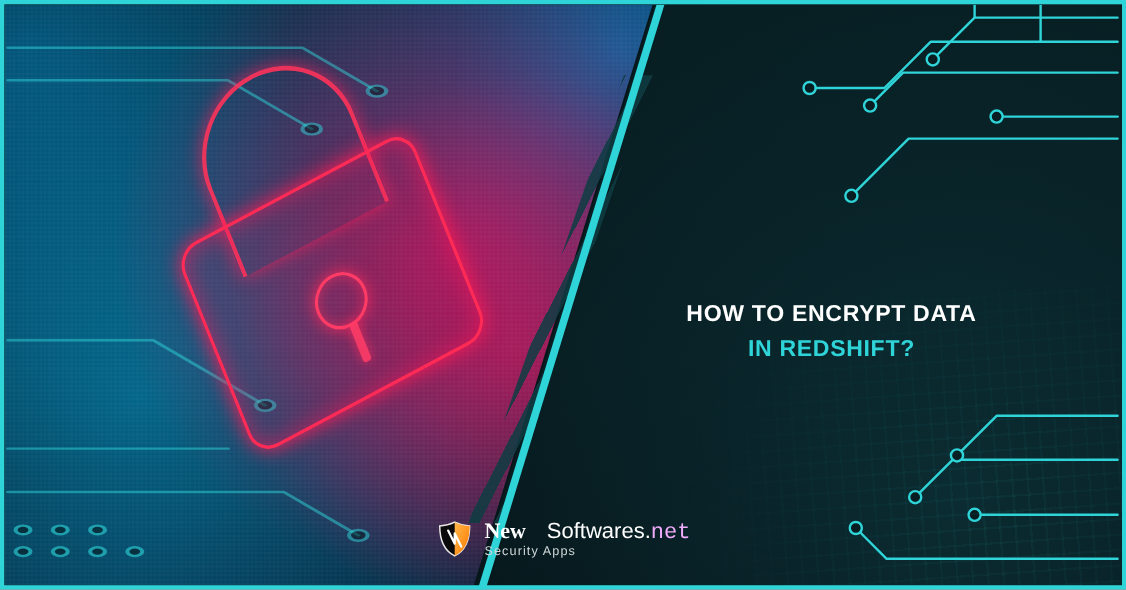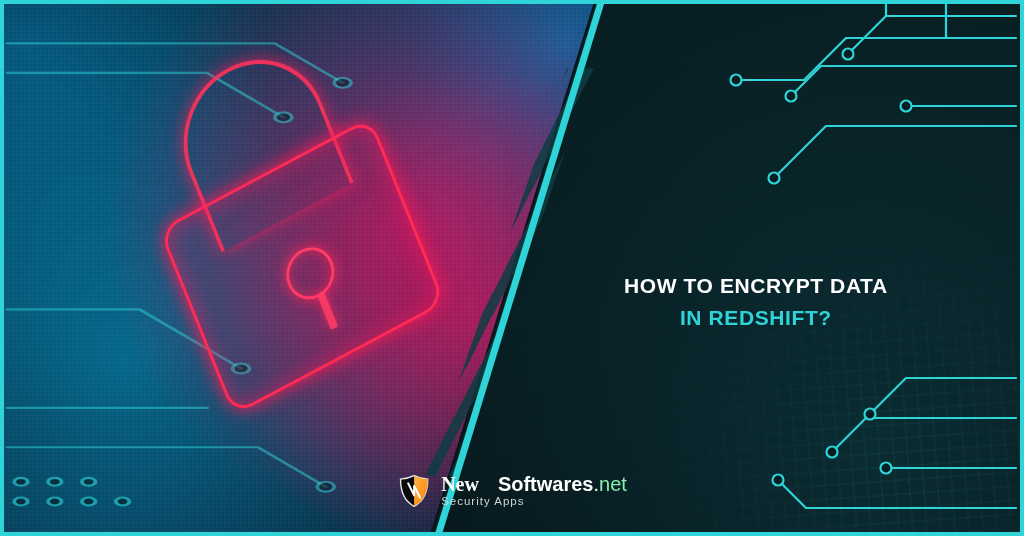--- a/index.html
+++ b/index.html
@@ -187,23 +187,23 @@
     white-space: nowrap;
   }
   .brand .logo {
     width: 34px; height: 34px;
     display:inline-block;
   }
   .brand .logo svg { width:100%; height:100%; display:block; }
   .brand .text { line-height: 1; }
   .brand .name { font-size: 20px; }
   .brand .name .bold { font-weight: 700; font-family: Liberation Serif, serif; }
-  .brand .name .light { font-weight: 700; margin-left: 19px; }
+  .brand .name .light { font-weight: 400; margin-left: 19px; }
   .brand .name .dot { font-weight: 300; color:#fff; }
-  .brand .name .tld { font-weight: 300; color:#86efac; }
+  .brand .name .tld { font-weight: 300; color:#f0abfc;font-family:Liberation Mono, monospace; }
   .brand .tag { font-size: 11.5px; color: #cfd6d8; letter-spacing: 1px; margin-top: 2px; }
 
 </style>
 </head>
 <body>
 
 <div class="stage">
 
   <div class="left-art">
     <div class="traces-left">

